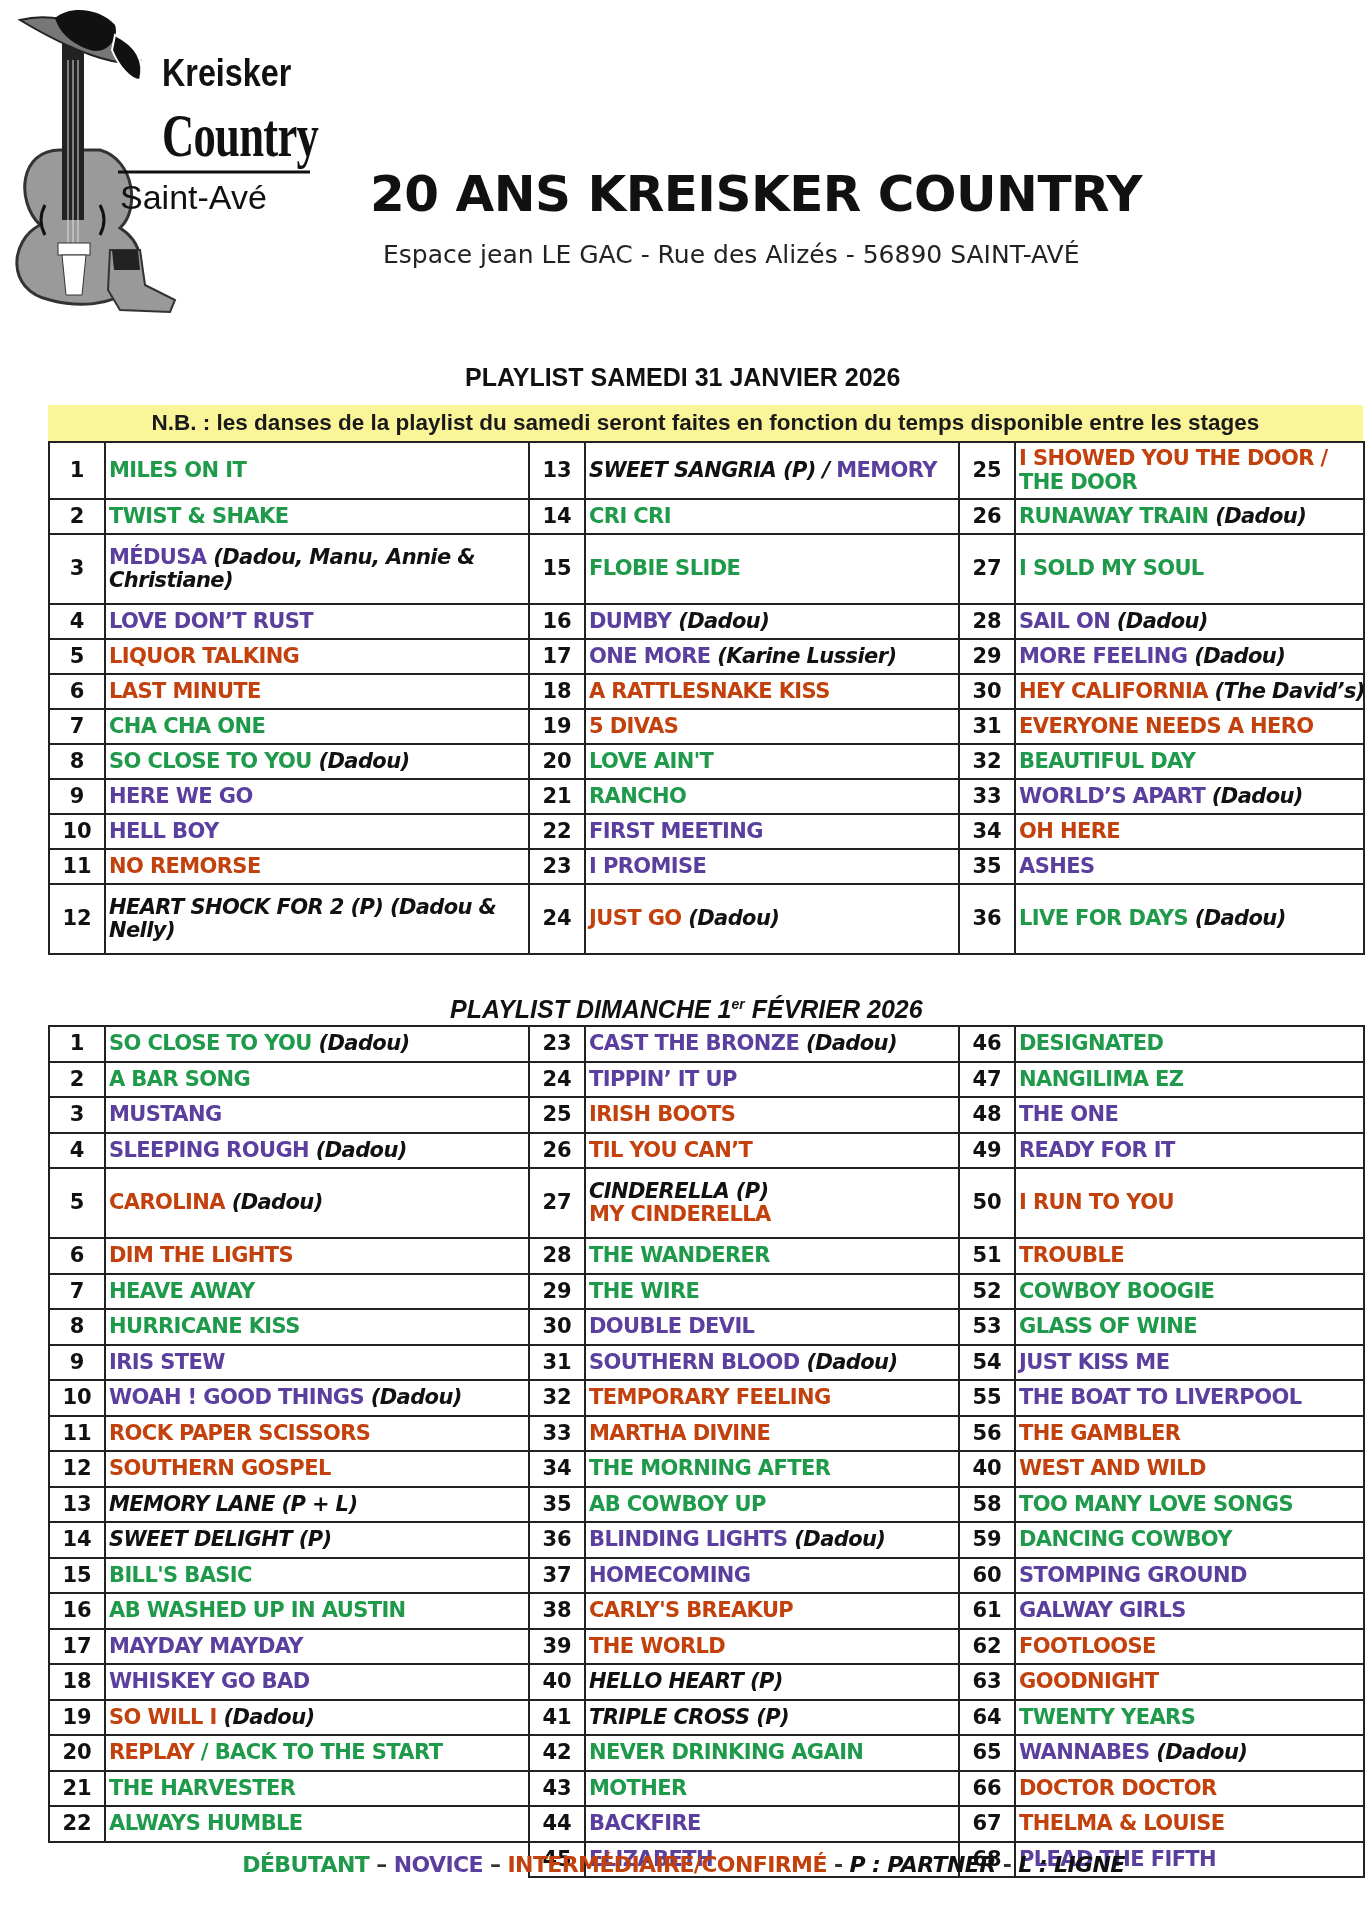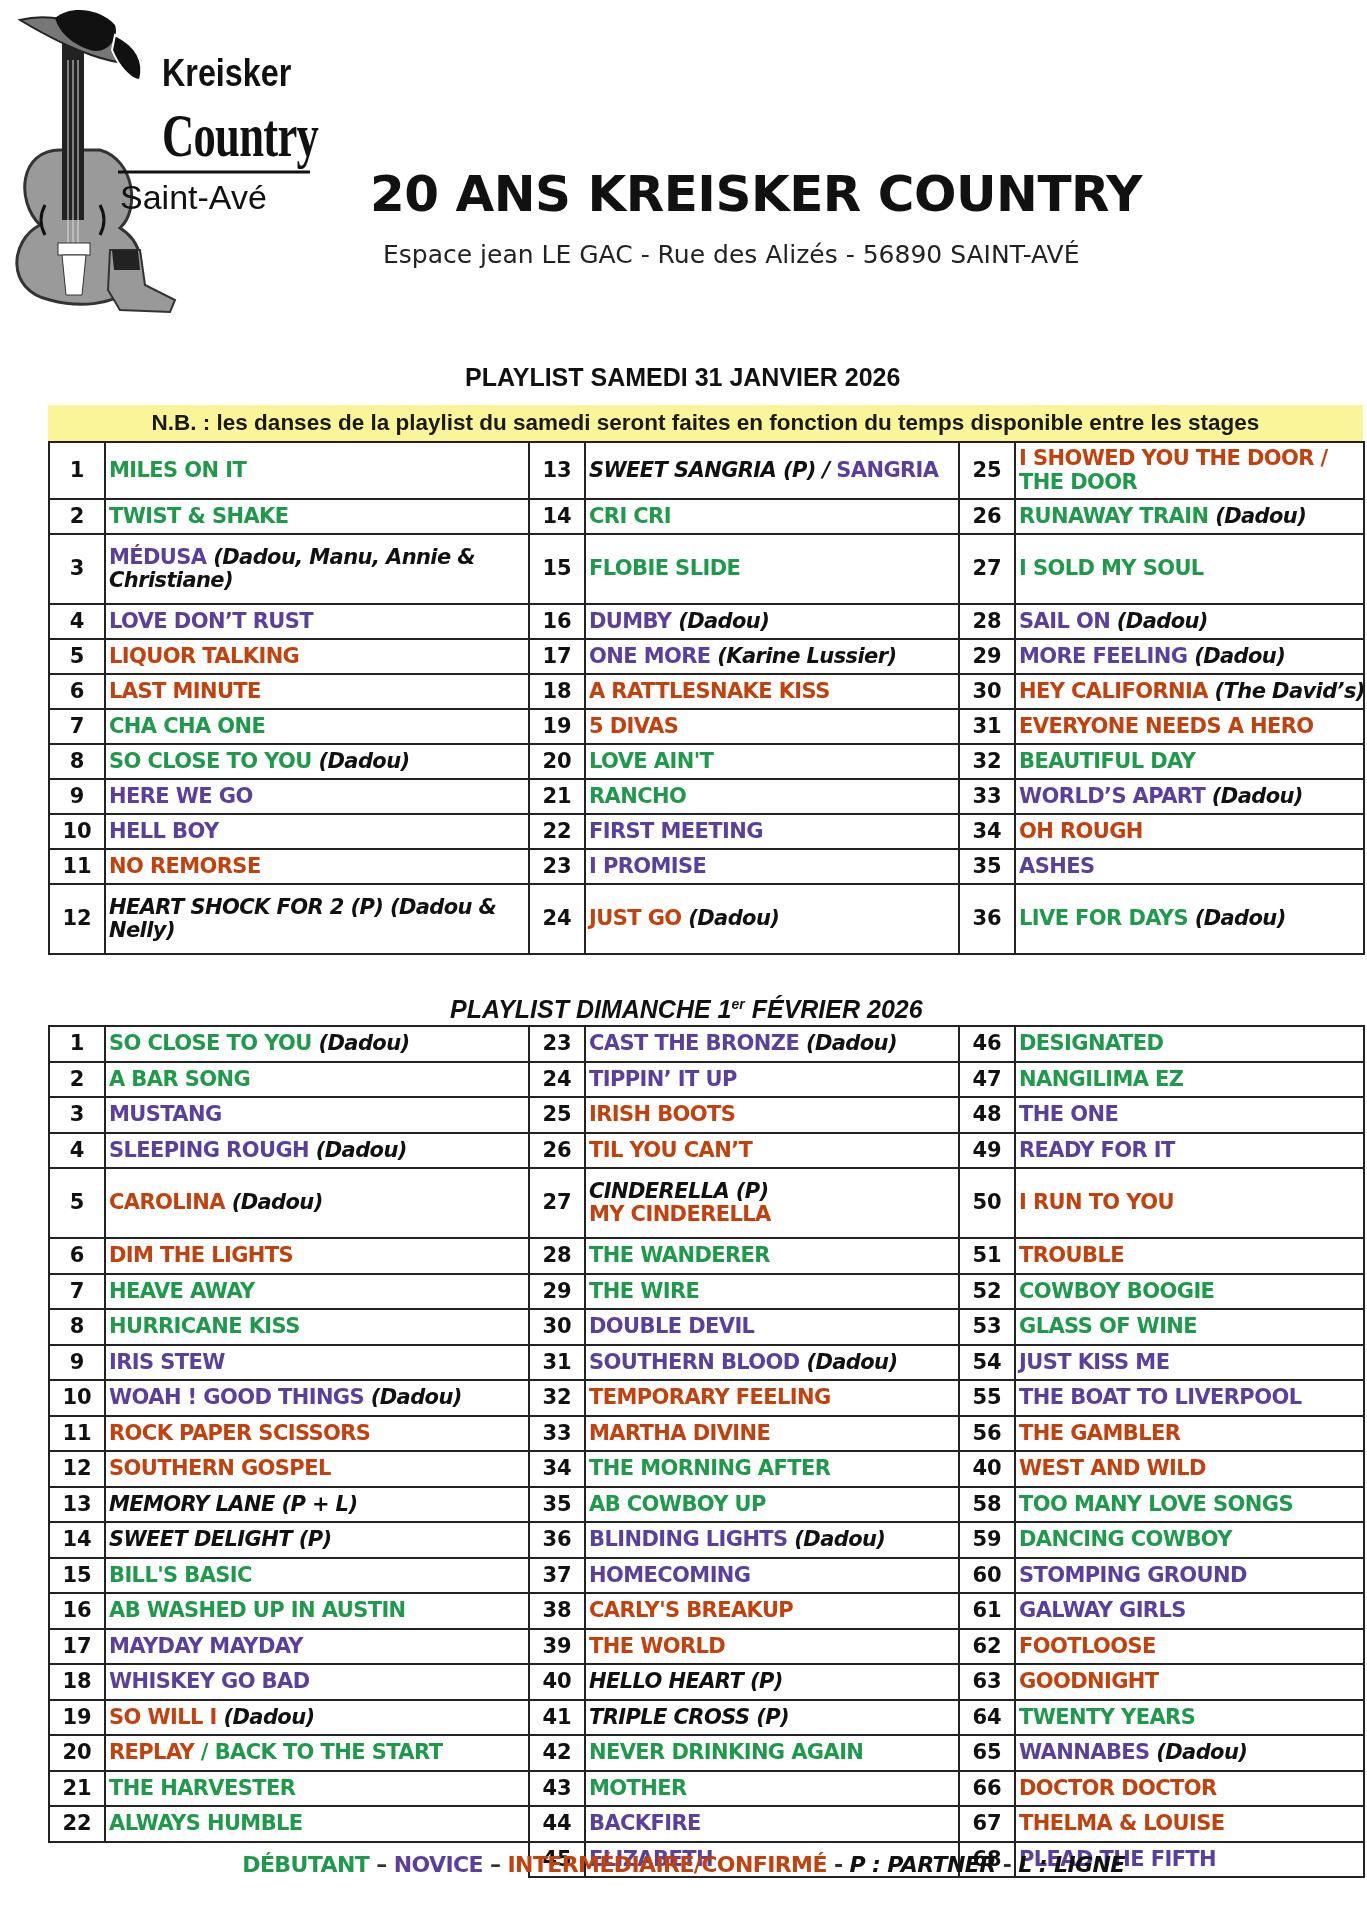--- a/index.html
+++ b/index.html
@@ -88,21 +88,21 @@
     <col style="width:56px">
       <col style="width:374px">
     <col style="width:56px">
       <col style="width:349px">
   </colgroup>
   <tbody id="sat-body">
       <tr style="height: 57px;">
         <td class="num">1</td>
         <td class="name wrap"><span class="g">MILES ON IT</span></td>
         <td class="num">13</td>
-        <td class="name wrap"><span class="k">SWEET SANGRIA  (P)</span><span class="k"> / </span><span class="p">SANGRIA</span></td>
+        <td class="name wrap"><span class="k">SWEET SANGRIA  (P)</span><span class="k"> / </span><span class="p">MEMORY</span></td>
         <td class="num">25</td>
         <td class="name wrap"><span class="r">I SHOWED YOU THE DOOR / </span><span class="g">THE DOOR</span></td>
       </tr>
       <tr style="height: 35px;">
         <td class="num">2</td>
         <td class="name"><span class="g">TWIST &amp; SHAKE</span></td>
         <td class="num">14</td>
         <td class="name"><span class="g">CRI CRI</span></td>
         <td class="num">26</td>
         <td class="name"><span class="g">RUNAWAY TRAIN</span><span class="k"> (Dadou)</span></td>
@@ -162,21 +162,21 @@
         <td class="name"><span class="g">RANCHO</span></td>
         <td class="num">33</td>
         <td class="name"><span class="p">WORLD’S APART</span><span class="k"> (Dadou)</span></td>
       </tr>
       <tr style="height: 35px;">
         <td class="num">10</td>
         <td class="name"><span class="p">HELL BOY</span></td>
         <td class="num">22</td>
         <td class="name"><span class="p">FIRST MEETING</span></td>
         <td class="num">34</td>
-        <td class="name"><span class="r">OH ROUGH</span></td>
+        <td class="name"><span class="r">OH HERE</span></td>
       </tr>
       <tr style="height: 35px;">
         <td class="num">11</td>
         <td class="name"><span class="r">NO REMORSE</span></td>
         <td class="num">23</td>
         <td class="name"><span class="p">I PROMISE</span></td>
         <td class="num">35</td>
         <td class="name"><span class="p">ASHES</span></td>
       </tr>
       <tr style="height: 70px;">

